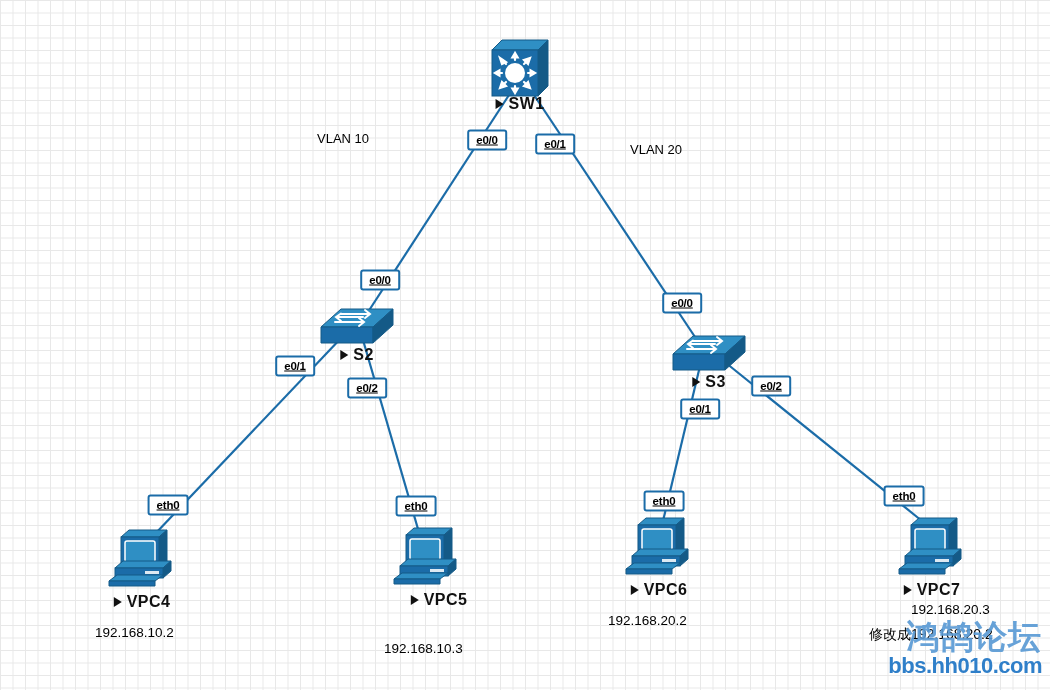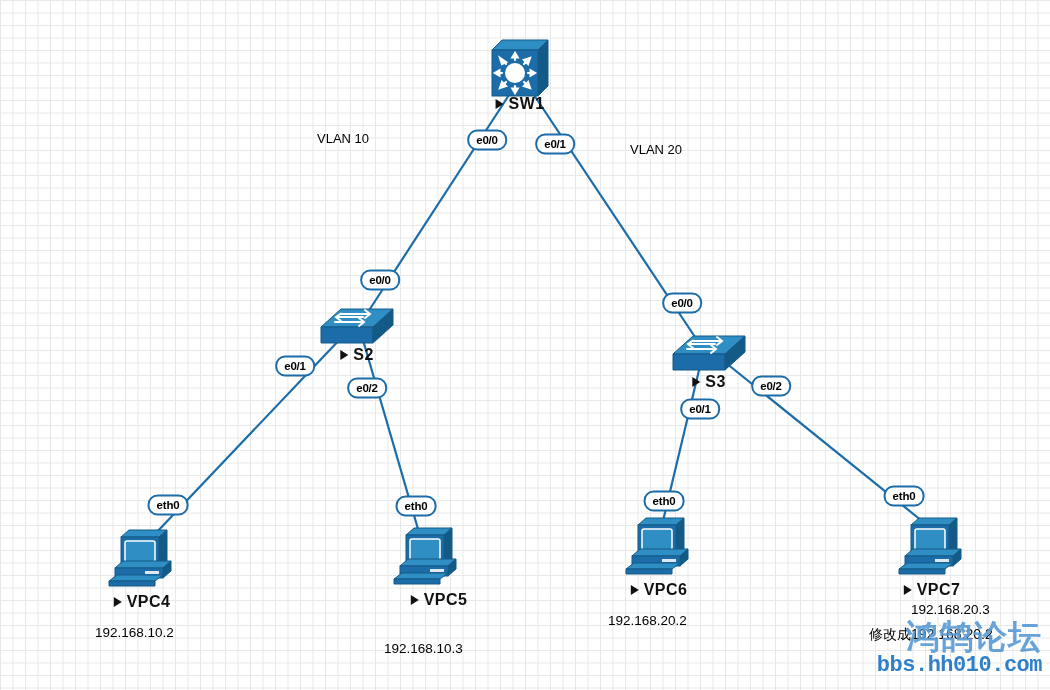--- a/index.html
+++ b/index.html
@@ -58,28 +58,29 @@
     border-bottom: 5px solid transparent;
     display: inline-block;
   }
 
   
   .port {
     position: absolute;
     transform: translate(-50%, -50%);
     background: #ffffff;
     border: 2px solid #1b6ca8;
-    border-radius: 10px;
+    border-radius: 3px;
     padding: 1px 7px 2px 7px;
     font-size: 11.5px;
     font-weight: bold;
     color: #000000;
     white-space: nowrap;
     line-height: 14px;
     letter-spacing: -0.2px;
+    text-decoration: underline;
   }
 
   
   .annot {
     position: absolute;
     white-space: nowrap;
     color: #000000;
     font-size: 13px;
   }
   .annot.ip { font-size: 13.5px; }
@@ -103,21 +104,20 @@
     letter-spacing: 1px;
     line-height: 34px;
     font-family: "DejaVu Sans", sans-serif;
   }
   #watermark .wm-url {
     font-size: 22px;
     font-weight: bold;
     color: #2f7fc9;
     letter-spacing: -0.5px;
     line-height: 24px;
-    font-family: Liberation Mono, monospace;
   }
 </style>
 </head>
 <body>
 
 <div id="canvas">
 
   <svg id="links-layer" width="1050" height="690" viewBox="0 0 1050 690">
       <line x1="509" y1="95" x2="368" y2="312" stroke="#1b6ca8" stroke-width="2.2"></line>
       <line x1="534" y1="95" x2="697" y2="340" stroke="#1b6ca8" stroke-width="2.2"></line>

